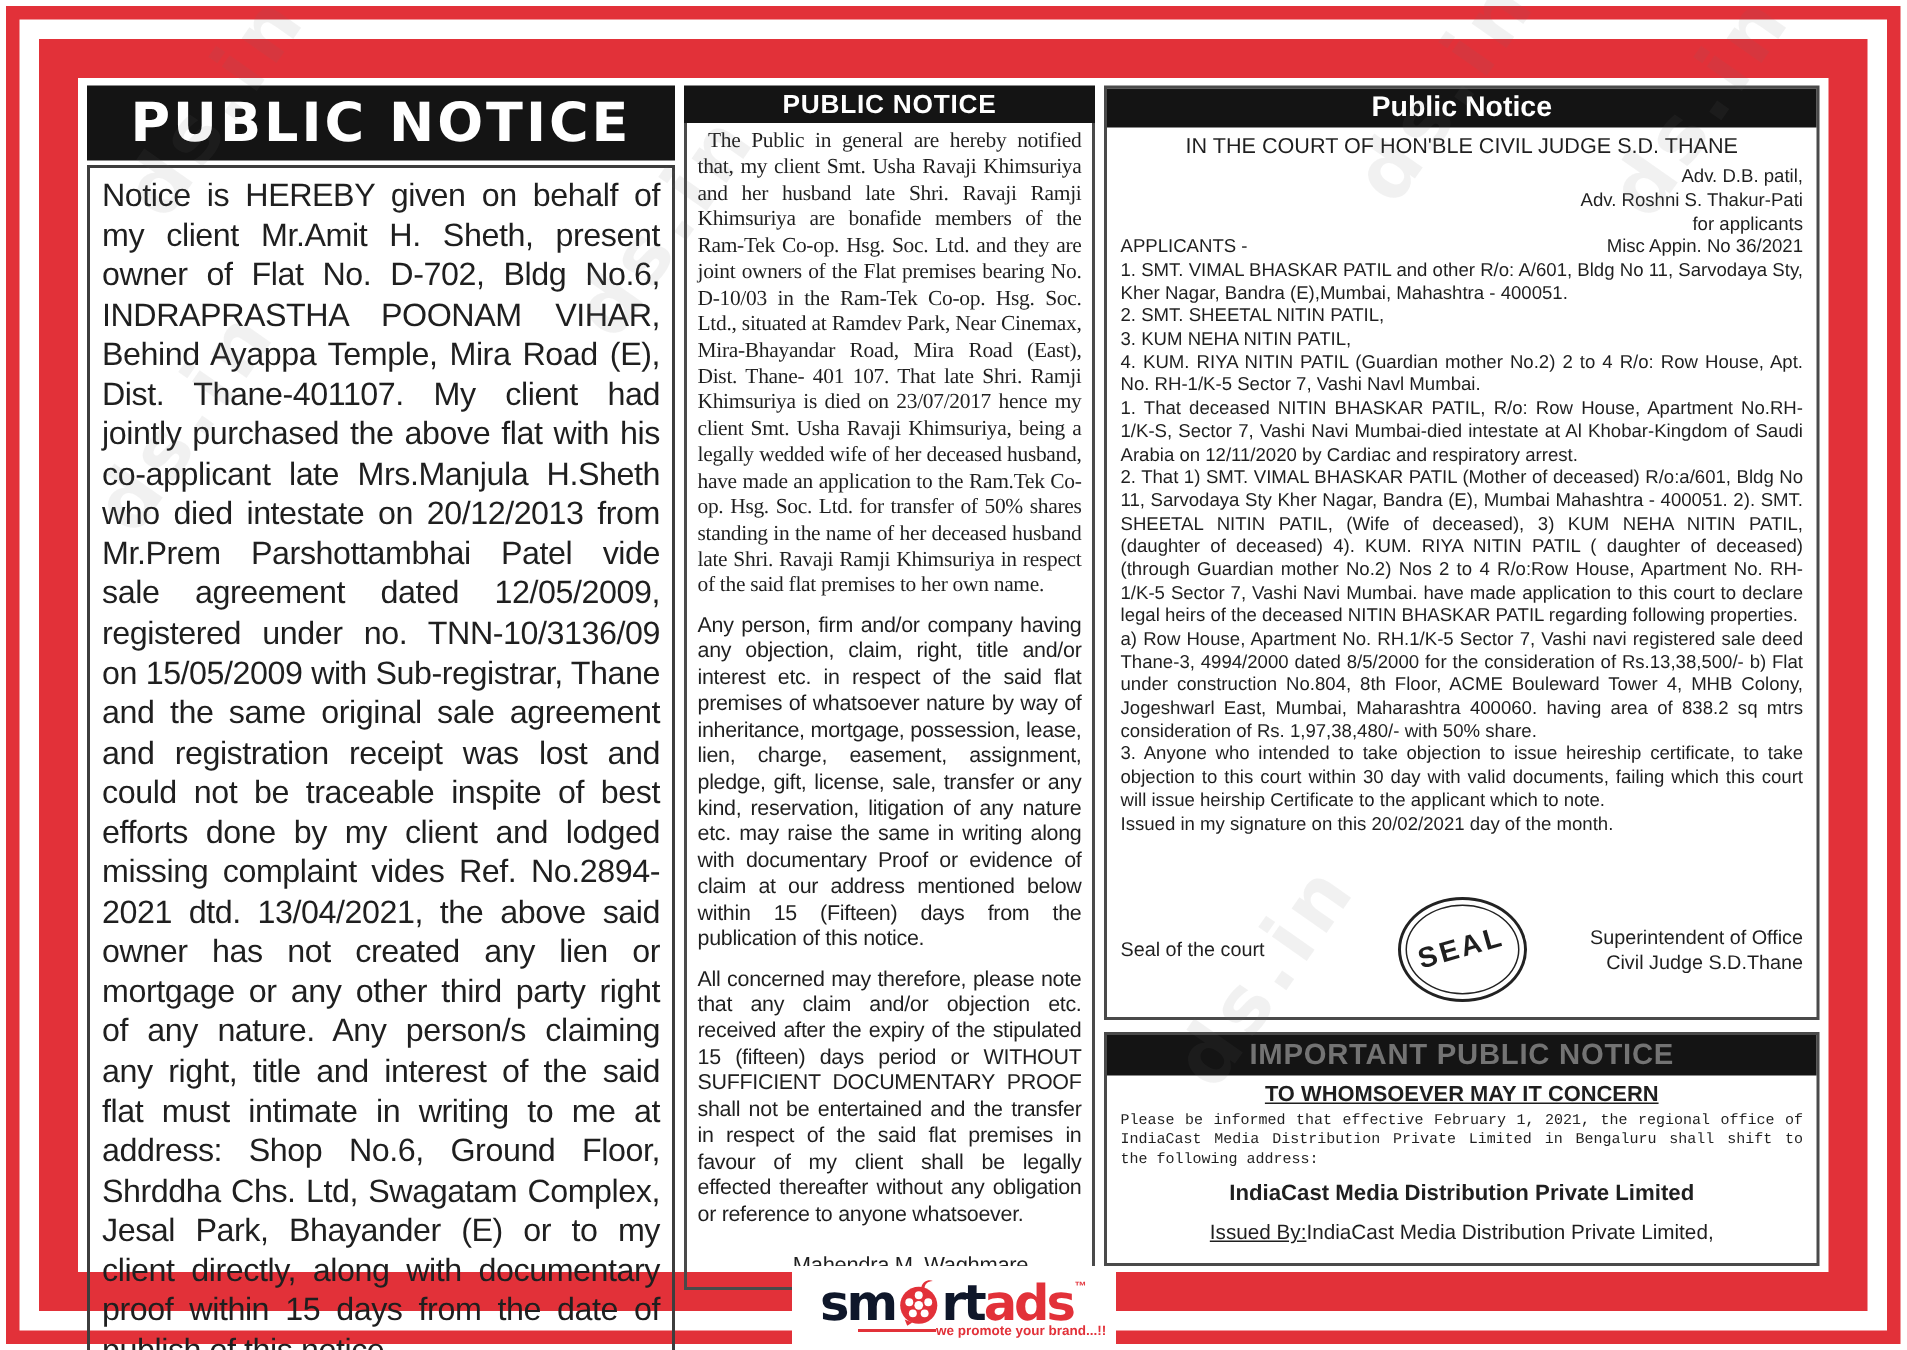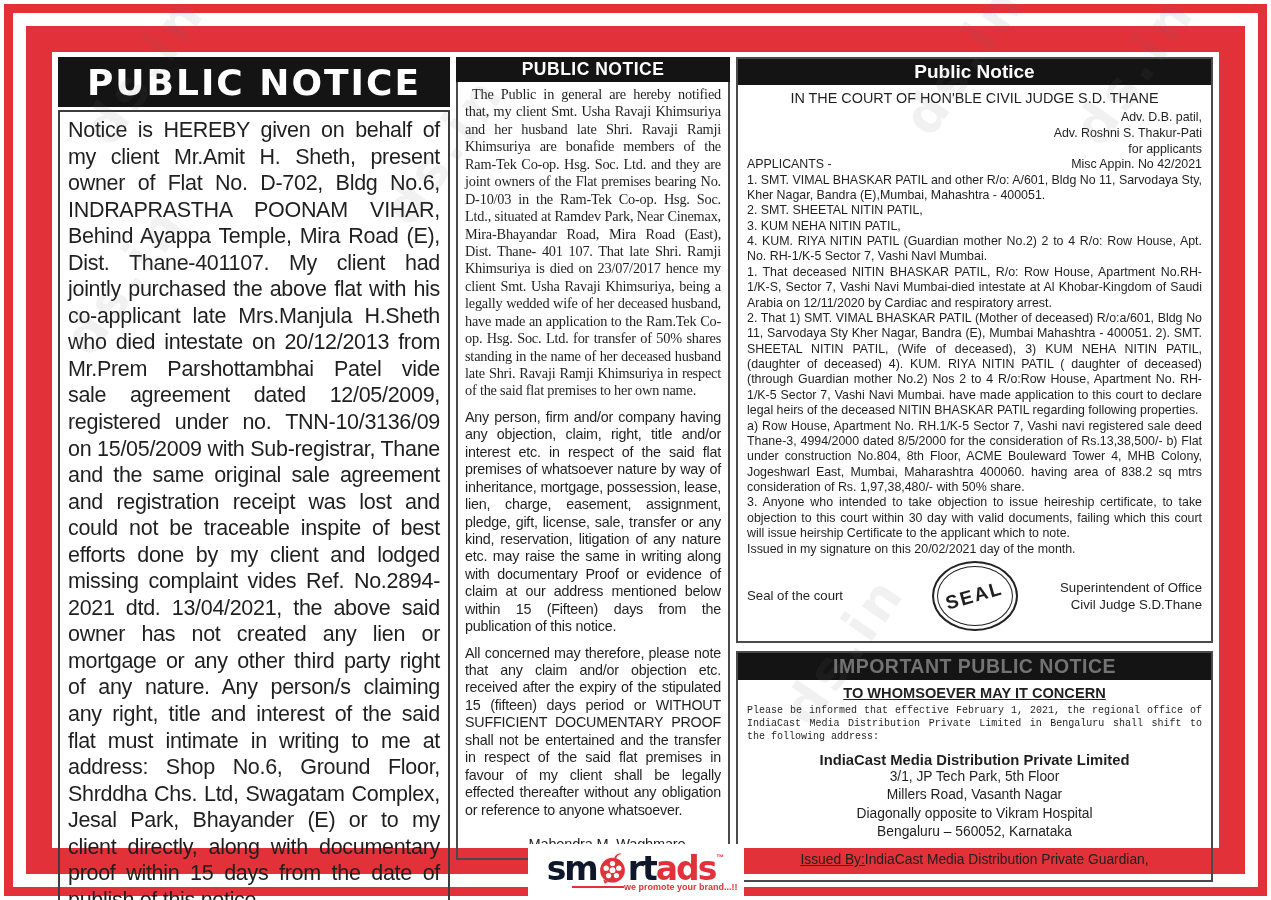--- a/index.html
+++ b/index.html
@@ -148,21 +148,21 @@
       <div class="cn-titlebar">Public Notice</div>
       <div class="cn-body">
         <div class="cn-court">IN THE COURT OF HON'BLE CIVIL JUDGE S.D. THANE</div>
         <div class="cn-adv">
           <div>Adv. D.B. patil,</div>
           <div>Adv. Roshni S. Thakur-Pati</div>
           <div>for applicants</div>
         </div>
         <div class="cn-app-row">
           <span>APPLICANTS -</span>
-          <span>Misc Appin. No 42/2021</span>
+          <span>Misc Appin. No 36/2021</span>
         </div>
         <p>1. SMT. VIMAL BHASKAR PATIL and other R/o: A/601, Bldg No 11, Sarvodaya Sty, Kher Nagar, Bandra (E),Mumbai, Mahashtra - 400051.</p>
         <p>2. SMT. SHEETAL NITIN PATIL,</p>
         <p>3. KUM NEHA NITIN PATIL,</p>
         <p>4. KUM. RIYA NITIN PATIL (Guardian mother No.2) 2 to 4 R/o: Row House, Apt. No. RH-1/K-5 Sector 7, Vashi Navl Mumbai.</p>
         <p>1. That deceased NITIN BHASKAR PATIL, R/o: Row House, Apartment No.RH-1/K-S, Sector 7, Vashi Navi Mumbai-died intestate at Al Khobar-Kingdom of Saudi Arabia on 12/11/2020 by Cardiac and respiratory arrest.</p>
         <p>2. That 1) SMT. VIMAL BHASKAR PATIL (Mother of deceased) R/o:a/601, Bldg No 11, Sarvodaya Sty Kher Nagar, Bandra (E), Mumbai Mahashtra - 400051. 2). SMT. SHEETAL NITIN PATIL, (Wife of deceased), 3) KUM NEHA NITIN PATIL, (daughter of deceased) 4). KUM. RIYA NITIN PATIL ( daughter of deceased) (through Guardian mother No.2) Nos 2 to 4 R/o:Row House, Apartment No. RH-1/K-5 Sector 7, Vashi Navi Mumbai. have made application to this court to declare legal heirs of the deceased NITIN BHASKAR PATIL regarding following properties.</p>
         <p>a) Row House, Apartment No. RH.1/K-5 Sector 7, Vashi navi registered sale deed Thane-3, 4994/2000 dated 8/5/2000 for the consideration of Rs.13,38,500/- b) Flat under construction No.804, 8th Floor, ACME Bouleward Tower 4, MHB Colony, Jogeshwarl East, Mumbai, Maharashtra 400060. having area of 838.2 sq mtrs consideration of Rs. 1,97,38,480/- with 50% share.</p>
         <p>3. Anyone who intended to take objection to issue heireship certificate, to take objection to this court within 30 day with valid documents, failing which this court will issue heirship Certificate to the applicant which to note.</p>
         <p>Issued in my signature on this 20/02/2021 day of the month.</p>
@@ -177,28 +177,22 @@
           <div>Civil Judge S.D.Thane</div>
         </div>
       </div>
     </div>
 
     <div class="in-box">
       <div class="in-titlebar">IMPORTANT PUBLIC NOTICE</div>
       <div class="in-subtitle">TO WHOMSOEVER MAY IT CONCERN</div>
       <p class="in-intro">Please be informed that effective February 1, 2021, the regional office of IndiaCast Media Distribution Private Limited in Bengaluru shall shift to the following address:</p>
       <div class="in-company">IndiaCast Media Distribution Private Limited</div>
-      <div class="in-addr">
-        <div>3/1, JP Tech Park, 5th Floor</div>
-        <div>Millers Road, Vasanth Nagar</div>
-        <div>Diagonally opposite to Vikram Hospital</div>
-        <div>Bengaluru – 560052, Karnataka</div>
-      </div>
       <div class="in-issued">
-        <div><span class="in-issued-label">Issued By:</span><span>IndiaCast Media Distribution Private Guardian,</span></div>
+        <div><span class="in-issued-label">Issued By:</span><span>IndiaCast Media Distribution Private Limited,</span></div>
 
       </div>
     </div>
 
   </div>
 </div>
 
 <div class="logo-box">
   <div class="logo-row">
     <span class="logo-dark">sm</span>

